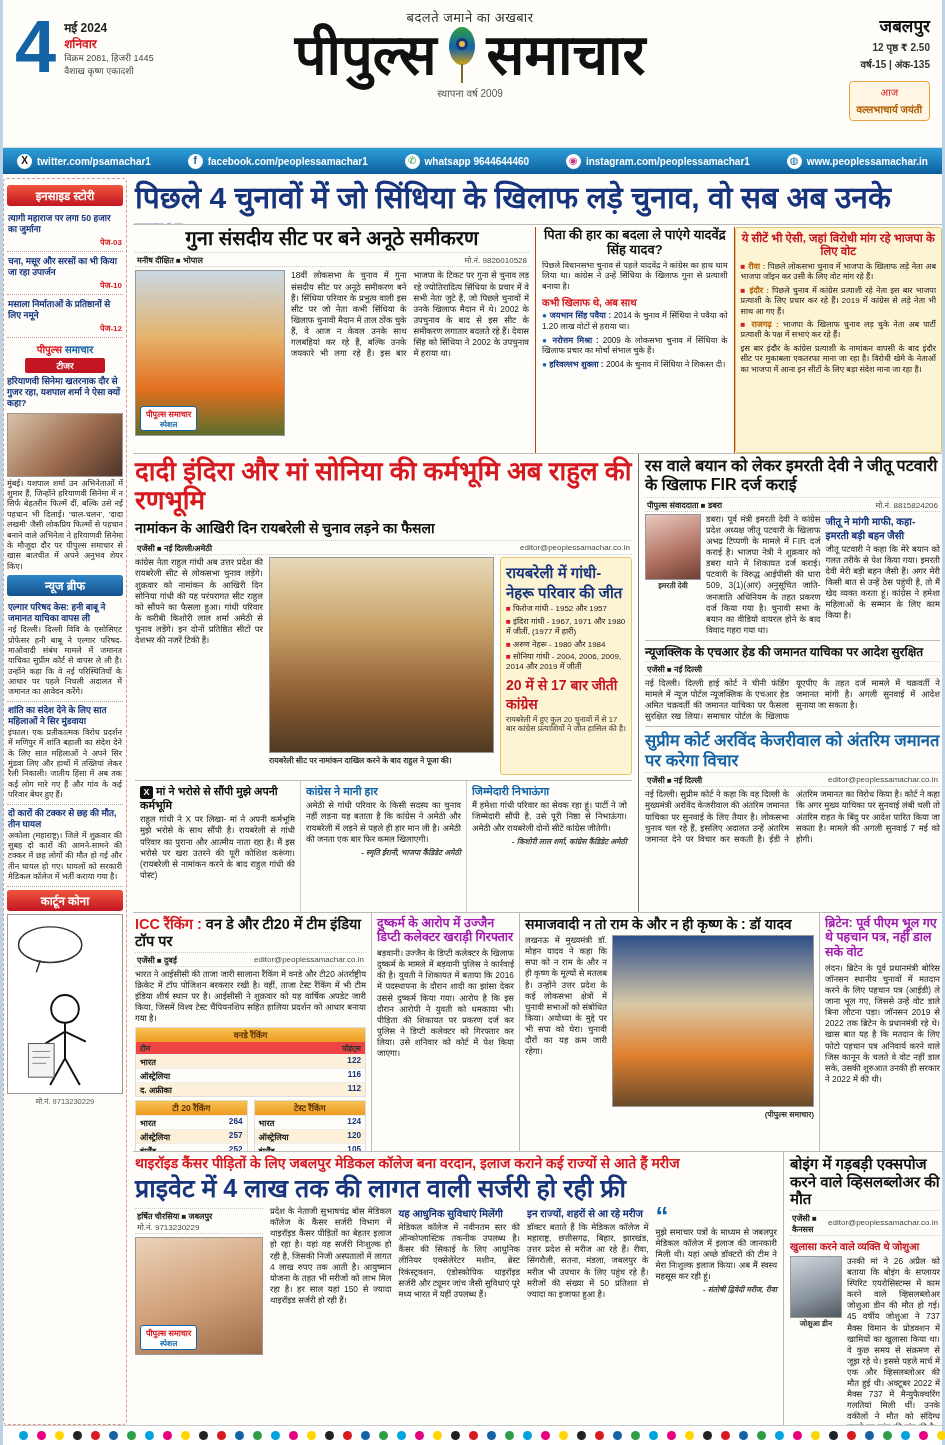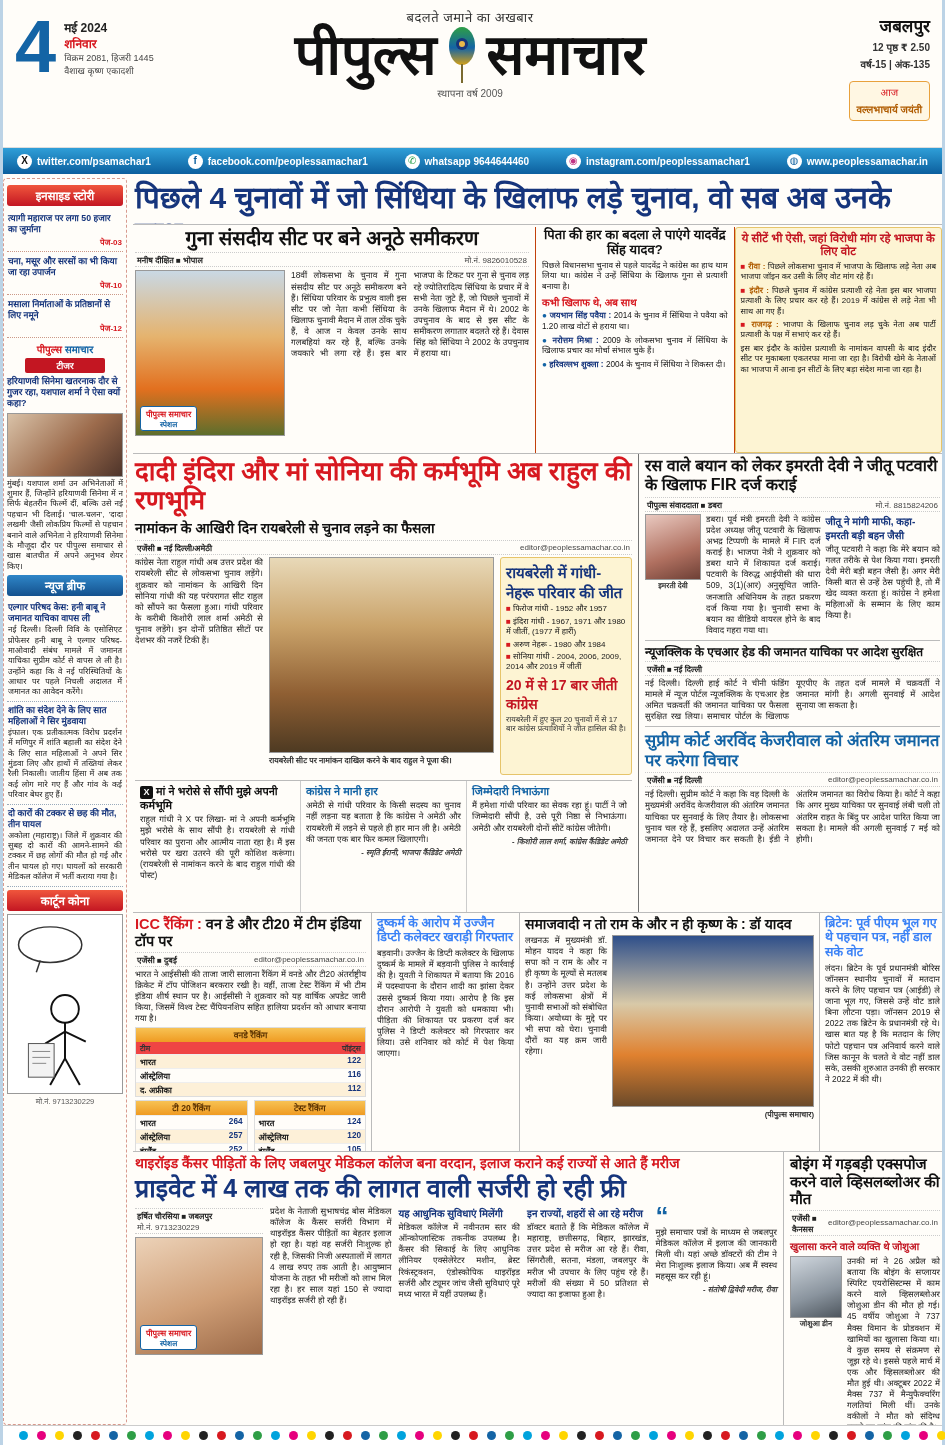--- a/index.html
+++ b/index.html
@@ -132,21 +132,21 @@
   .icc h3 .red{color:#d71920;}
   .rank-wrap{display:flex;flex-direction:column;gap:3px;margin-top:3px;}
   .rank-cols{display:flex;gap:6px;}
   .rank-table{flex:1;border:1px solid #ddd;}
   .rt-title{background:linear-gradient(180deg,#f7c254,#ef9b22);color:#5b3200;font-size:8.6px;font-weight:800;text-align:center;padding:1px;}
   .rt-head{display:flex;justify-content:space-between;font-size:7.6px;font-weight:800;background:#ef4444;padding:1px 4px;color:#333;}
   .rt-row{display:flex;justify-content:space-between;font-size:8.2px;font-weight:700;padding:1px 4px;border-top:1px solid #eee;}
   .rt-row:nth-child(odd){background:#fdf0d8;}
   .rt-row .val{font-weight:800;color:#16357c;}
   .ujjain{width:148px;padding:3px 5px;border-left:1px solid #bbb;}
-  .ujjain h4,.britain h4{font-size:12.5px;font-weight:800;color:#3b82f6;margin-bottom:3px;}
+  .ujjain h4,.britain h4{font-size:12.5px;font-weight:800;color:#a21caf;margin-bottom:3px;}
   .yadav{width:300px;padding:3px 5px;border-left:1px solid #bbb;}
   .yadav h3{font-size:14px;font-weight:800;color:#111;margin-bottom:3px;}
   .yd-flex{display:flex;gap:5px;height:172px;}
   .yd-side{width:82px;flex:0 0 82px;}
   .ph-yadav{flex:1;background:linear-gradient(180deg,#2e4f8a 0%,#d8c9a8 40%,#e0812f 70%,#6b4a2a 100%);}
   .britain{flex:1;padding:3px 2px 0 5px;border-left:1px solid #bbb;}
 
   
   .bottom{height:275px;}
   .thyroid{width:650px;padding:3px 6px 0 2px;}

